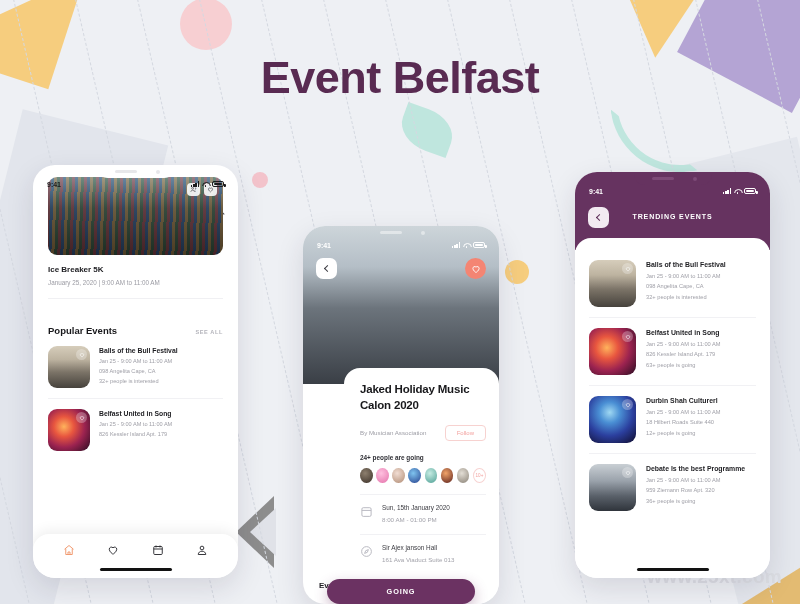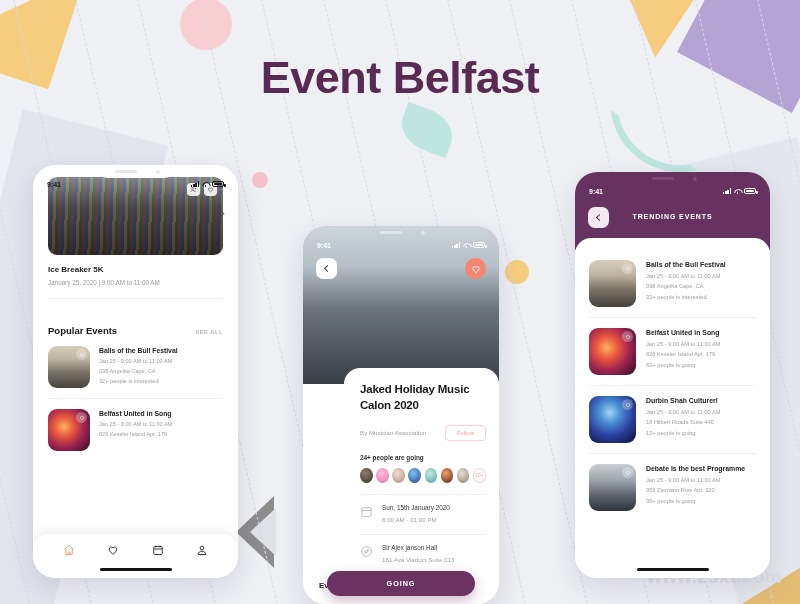--- a/index.html
+++ b/index.html
@@ -326,21 +326,21 @@
     border-top:1px solid #f1f1f4; padding: 9px 0 0 0; margin-top: 11px;
   }
   .info-ico { width: 13px; height: 13px; flex:0 0 13px; margin-top:1px; }
   .info-1 { font-size: 6.4px; color:#3a3a40; }
   .info-2 { font-size: 6.2px; color:#a2a2aa; margin-top: 5px; }
   .p2-footer-text {
     position:absolute; left: 16px; bottom: 14px; font-size: 8px;
     font-weight:bold; color:#1d1d21;
   }
   .going-btn {
-    position:absolute; left: 24px; right: 24px; bottom: 8px; height: 25px;
+    position:absolute; left: 24px; right: 24px; bottom: 0; height: 25px;
     background: #6b3262; border-radius: 13px; color:#fff;
     font-size: 7.3px; font-weight: bold; letter-spacing: .9px;
     display:flex; align-items:center; justify-content:center;
     z-index: 12;
     box-shadow: 0 5px 14px rgba(107,50,98,.33);
   }
 
   
   .p3-head {
     position:absolute; left:0; right:0; top:0; height: 78px;

